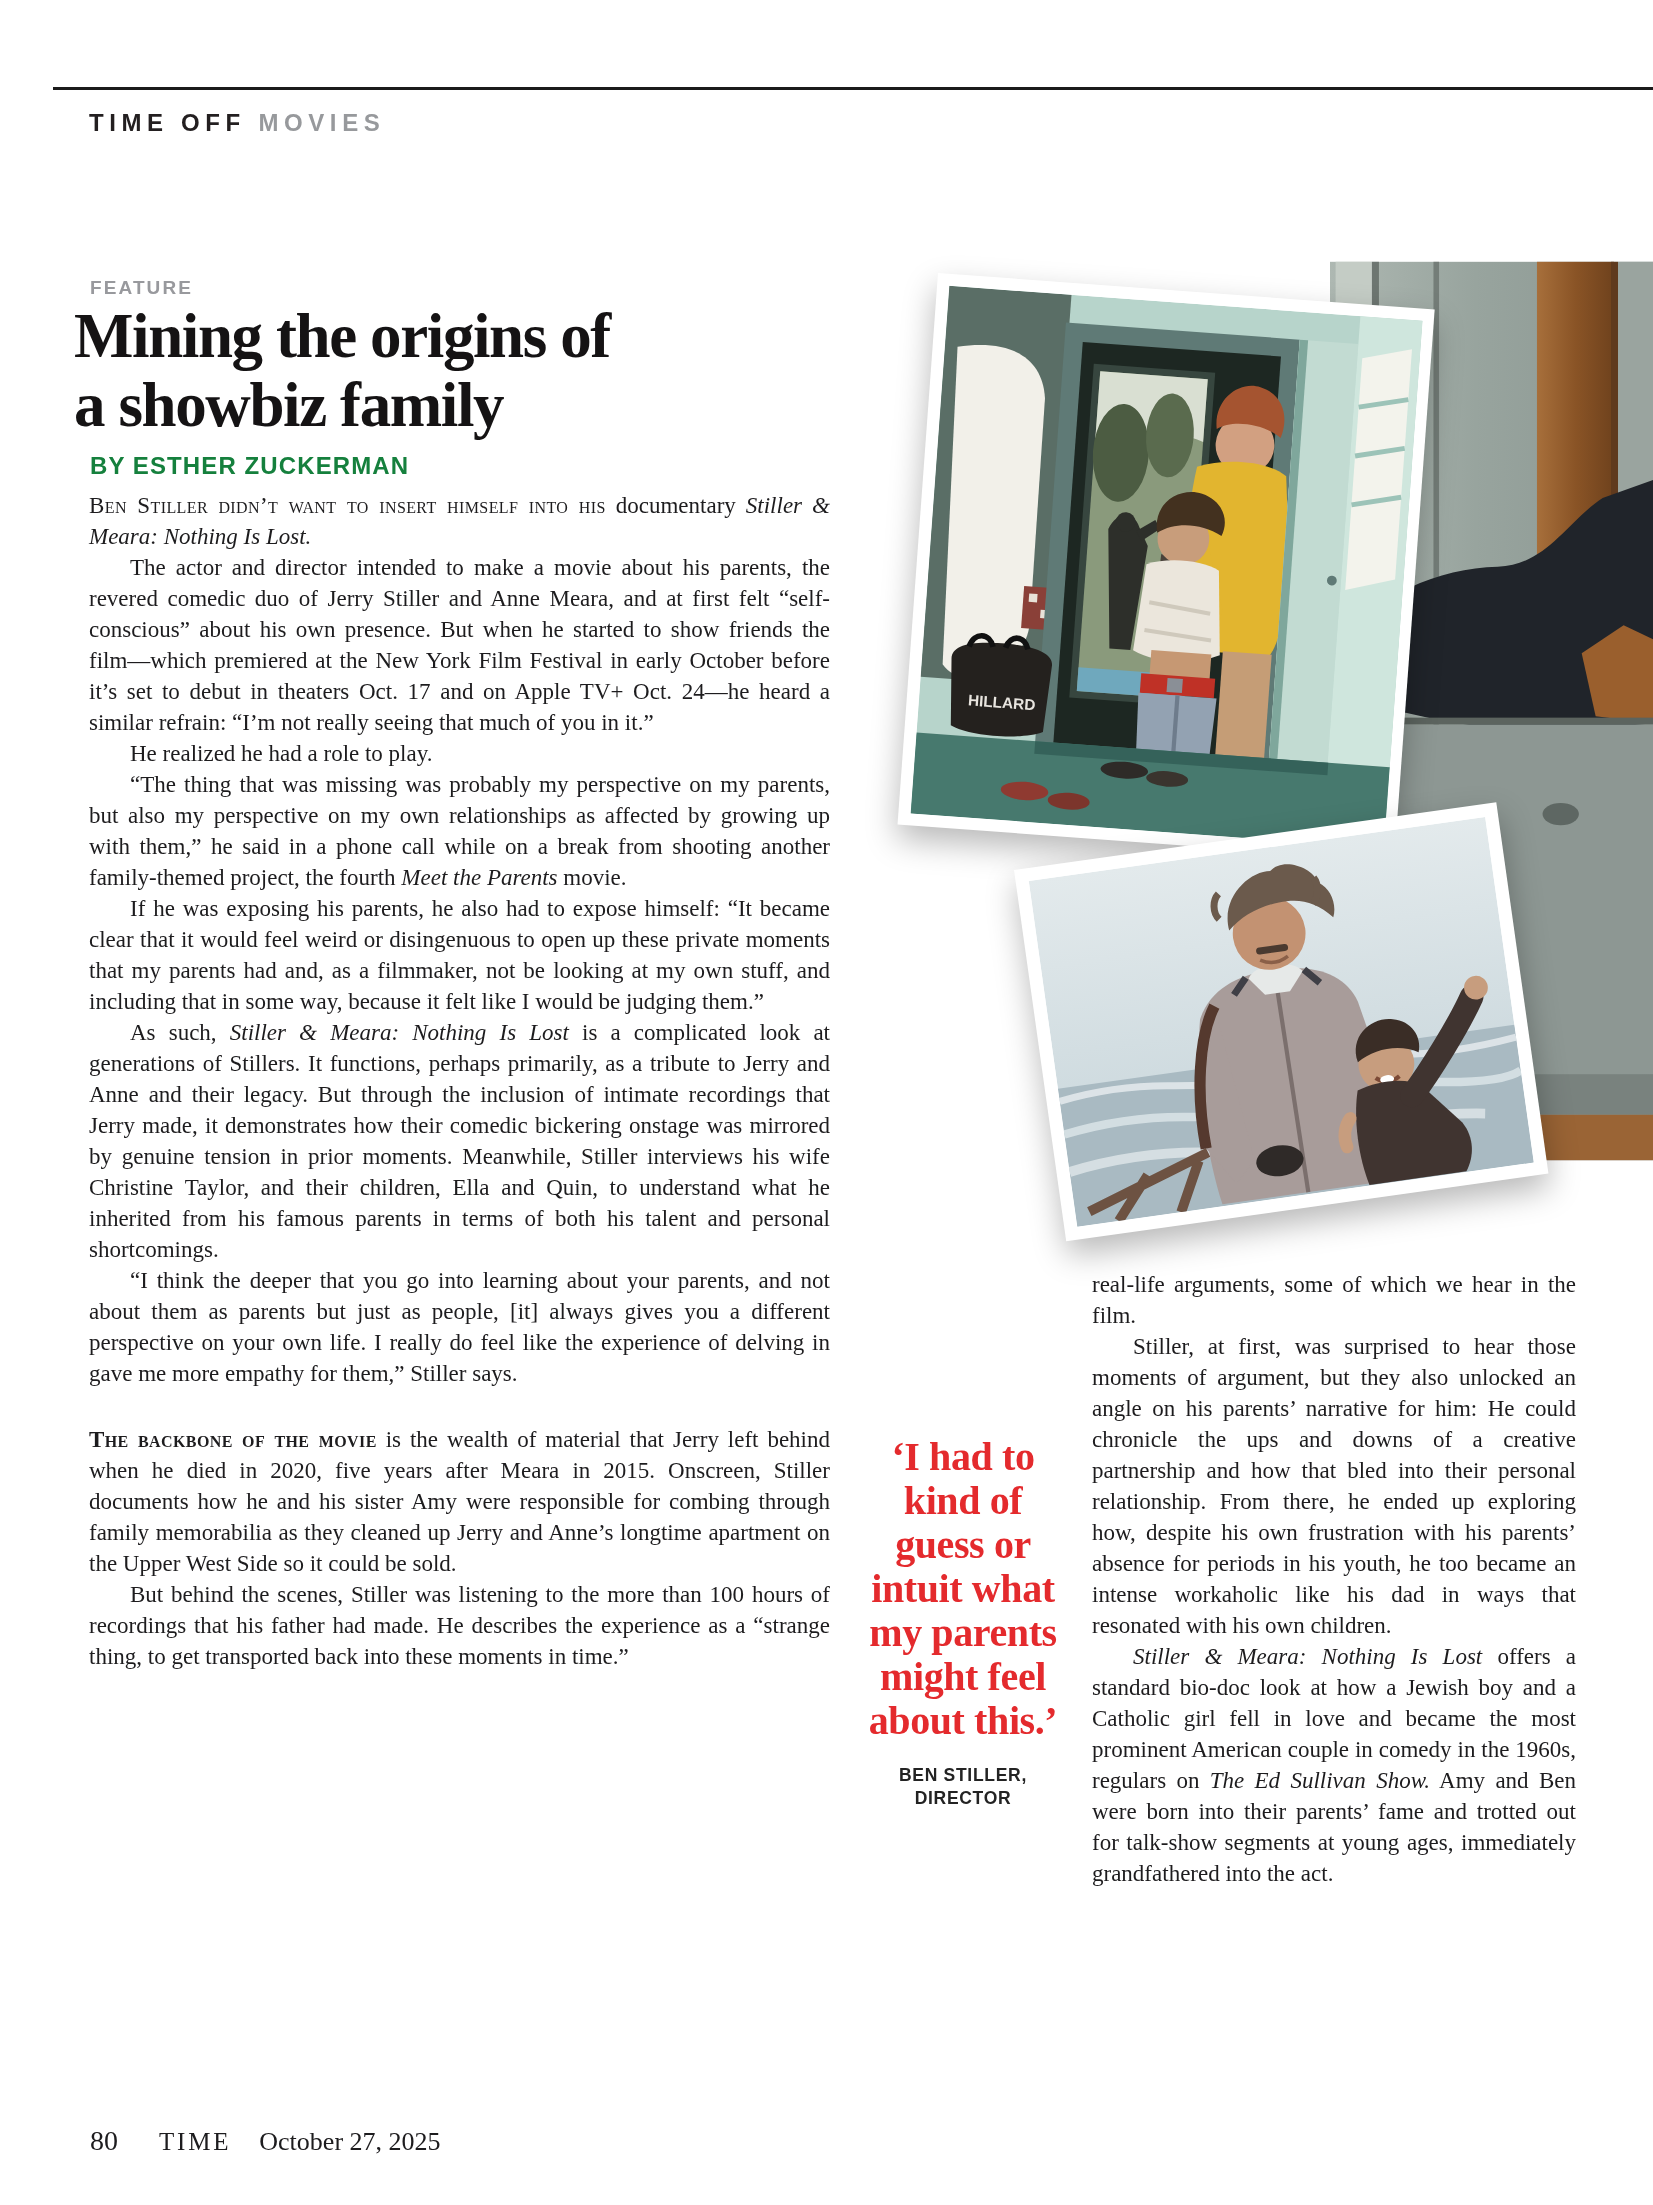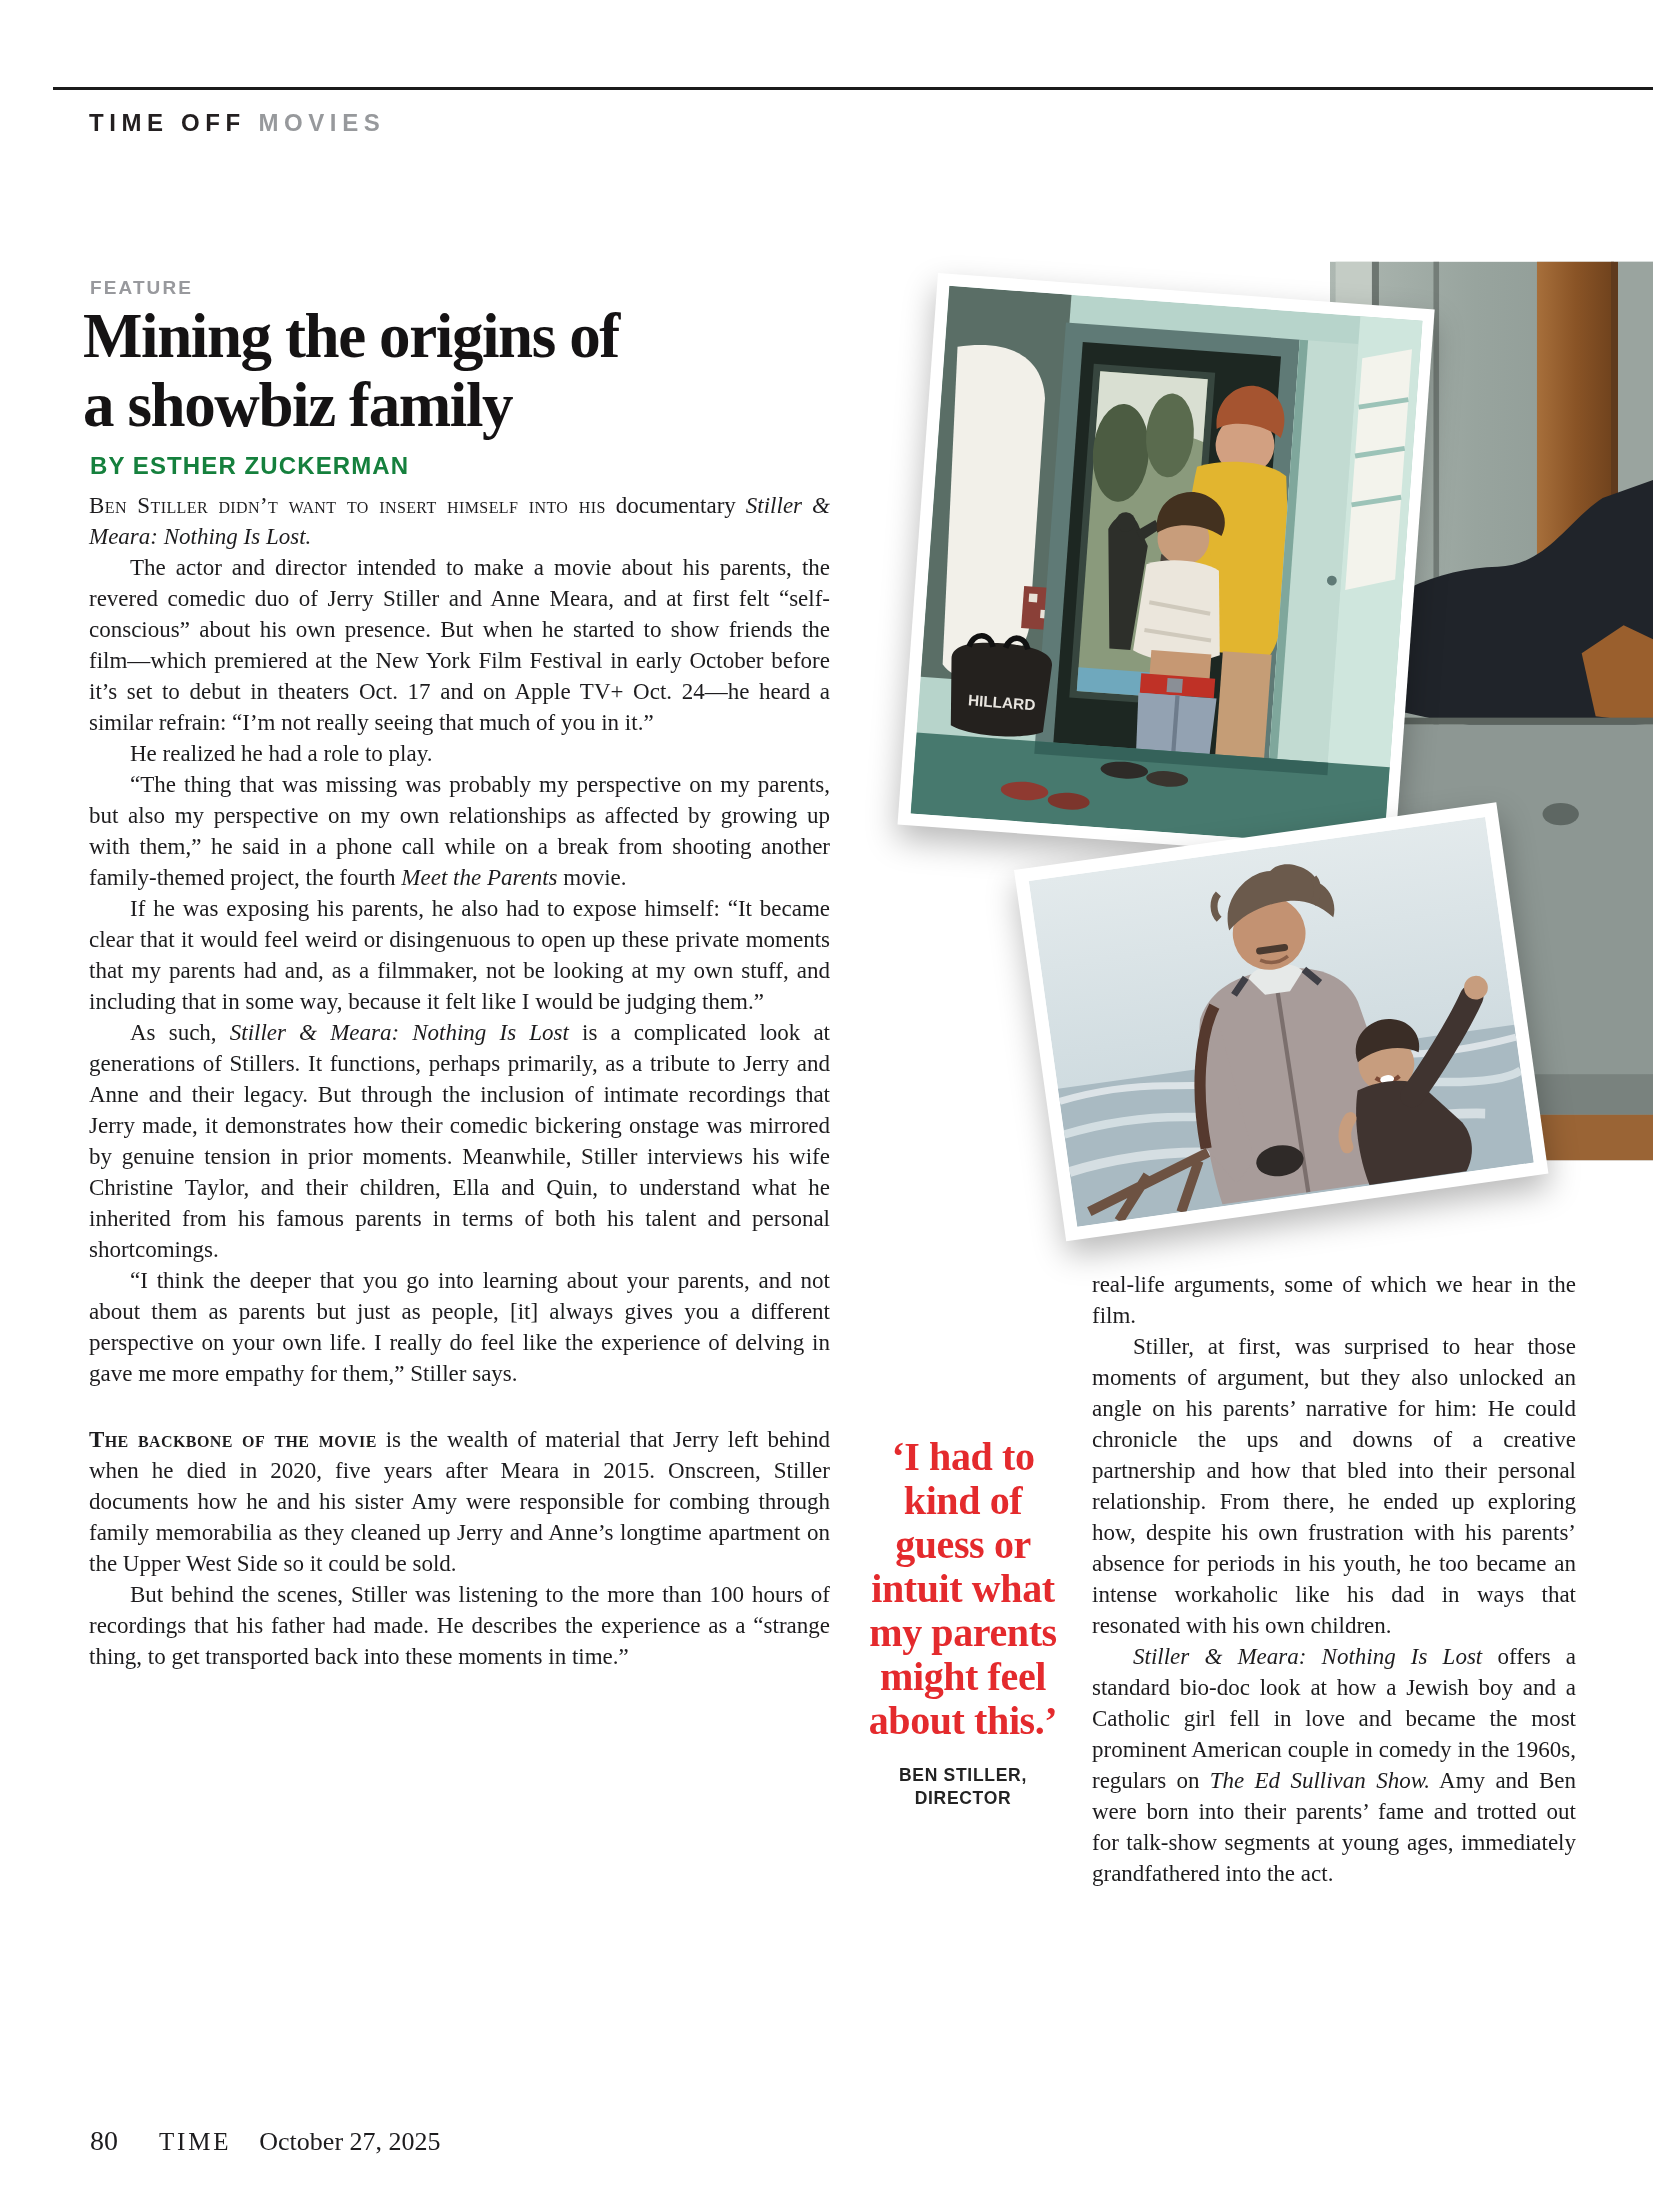--- a/index.html
+++ b/index.html
@@ -13,21 +13,21 @@
   }
   
   .top-rule{position:absolute;left:53px;top:87px;width:1600px;height:2.8px;background:#1b1b1b;}
   .kicker{position:absolute;left:89px;top:109px;
     font-family:"Liberation Sans", sans-serif;font-weight:bold;
     font-size:24px;letter-spacing:5.6px;color:#231f20;white-space:nowrap;}
   .kicker .section-gray{color:#97999c;margin-left:12.6px;}
   .feature-label{position:absolute;left:90px;top:277px;
     font-family:"Liberation Sans", sans-serif;font-weight:bold;
     font-size:19px;letter-spacing:2.1px;color:#98999d;}
-  .headline{position:absolute;left:83px;top:302px;margin:0;
+  .headline{position:absolute;left:74px;top:302px;margin:0;
     font-size:63px;line-height:69px;font-weight:bold;letter-spacing:-1.4px;
     color:#151314;white-space:pre-line;}
   .byline{position:absolute;left:90px;top:452px;
     font-family:"Liberation Sans", sans-serif;font-weight:bold;
     font-size:24px;letter-spacing:1.1px;color:#15803d;}
   
   .col{position:absolute;text-align:justify;
     font-size:23px;line-height:31px;color:#1d1c1e;}
   .col p{margin:0;}
   .col p.indent{text-indent:41px;}

